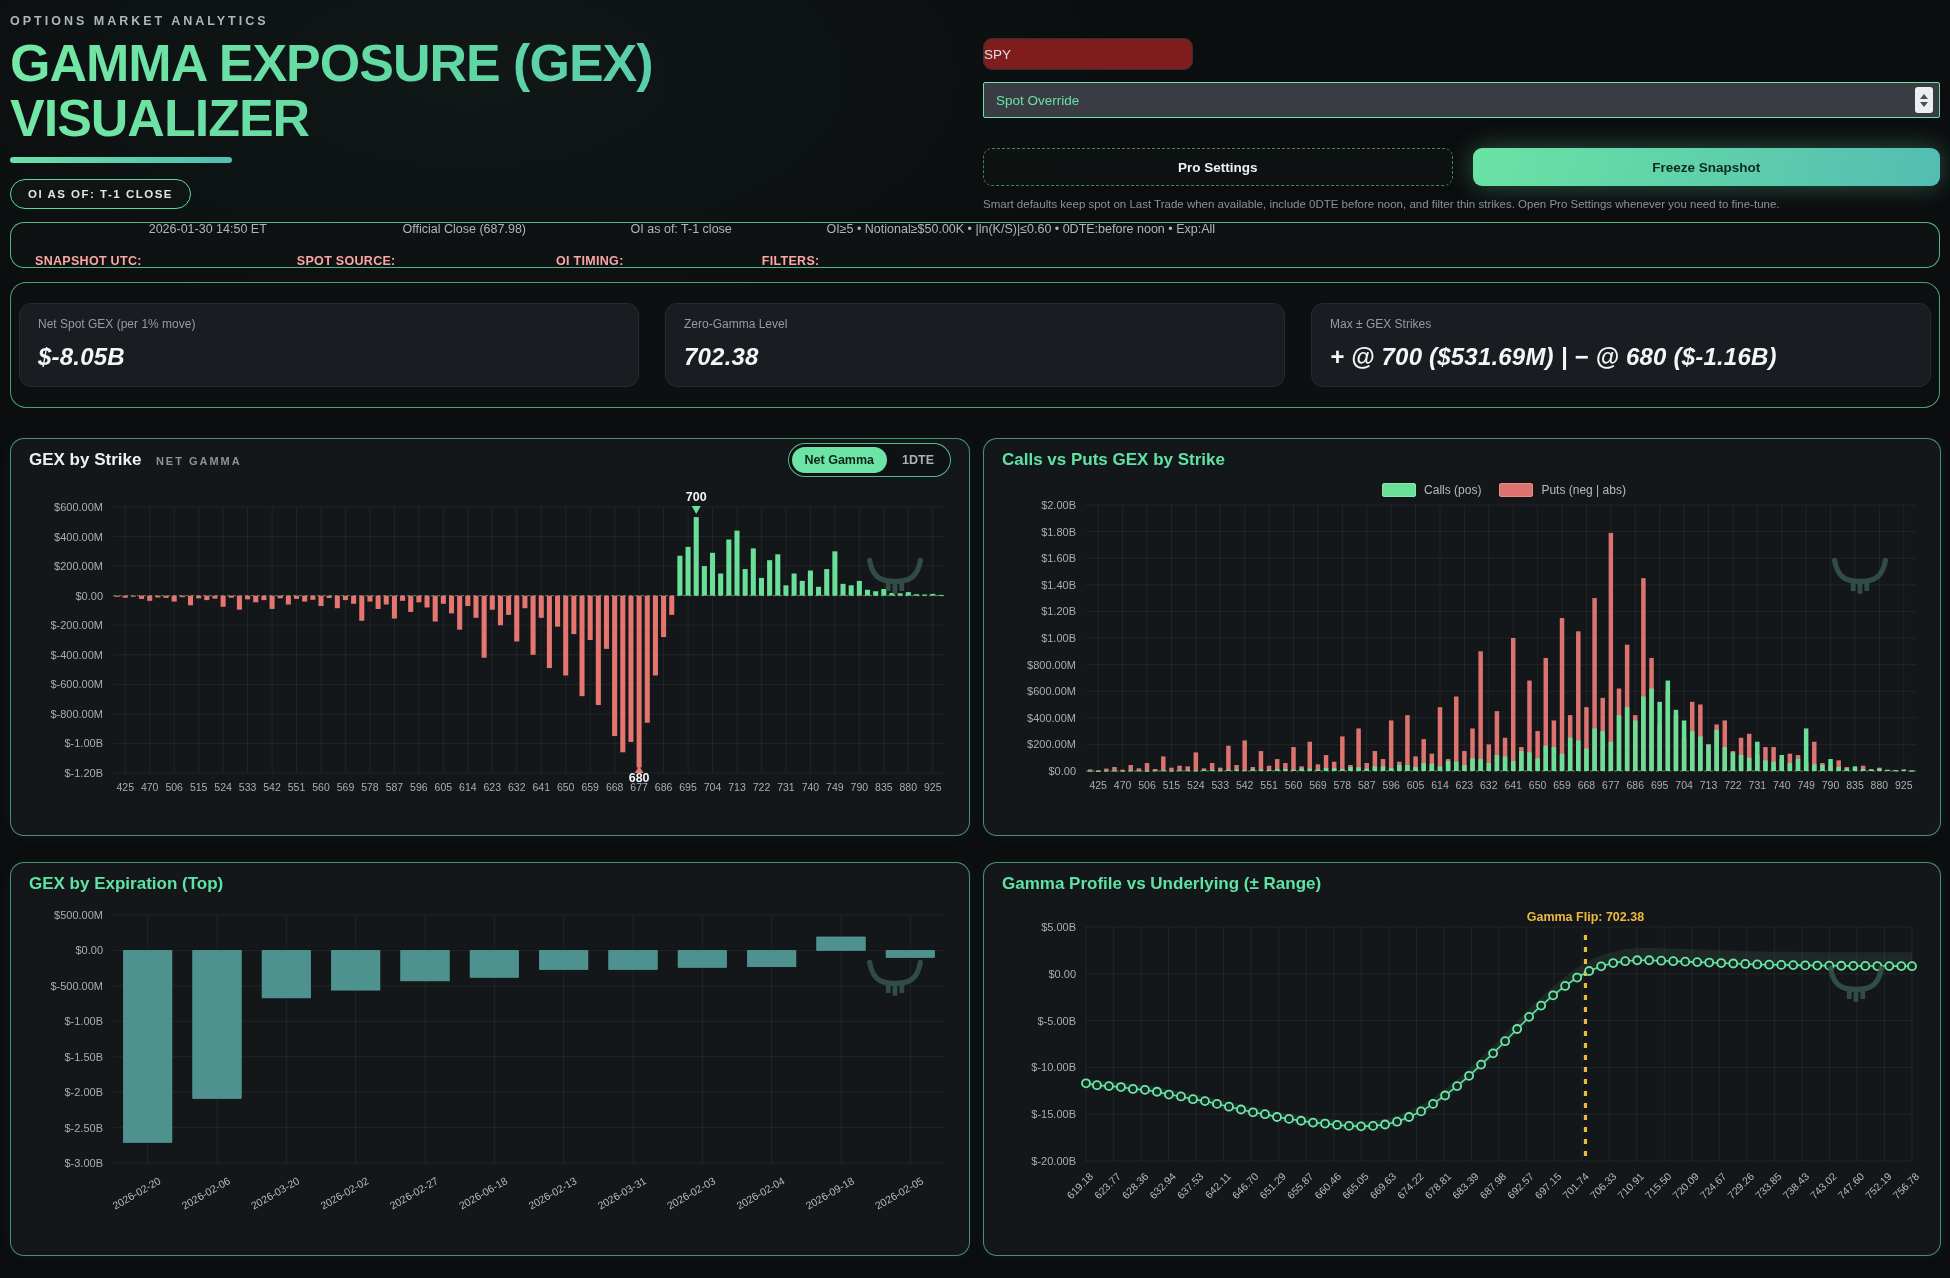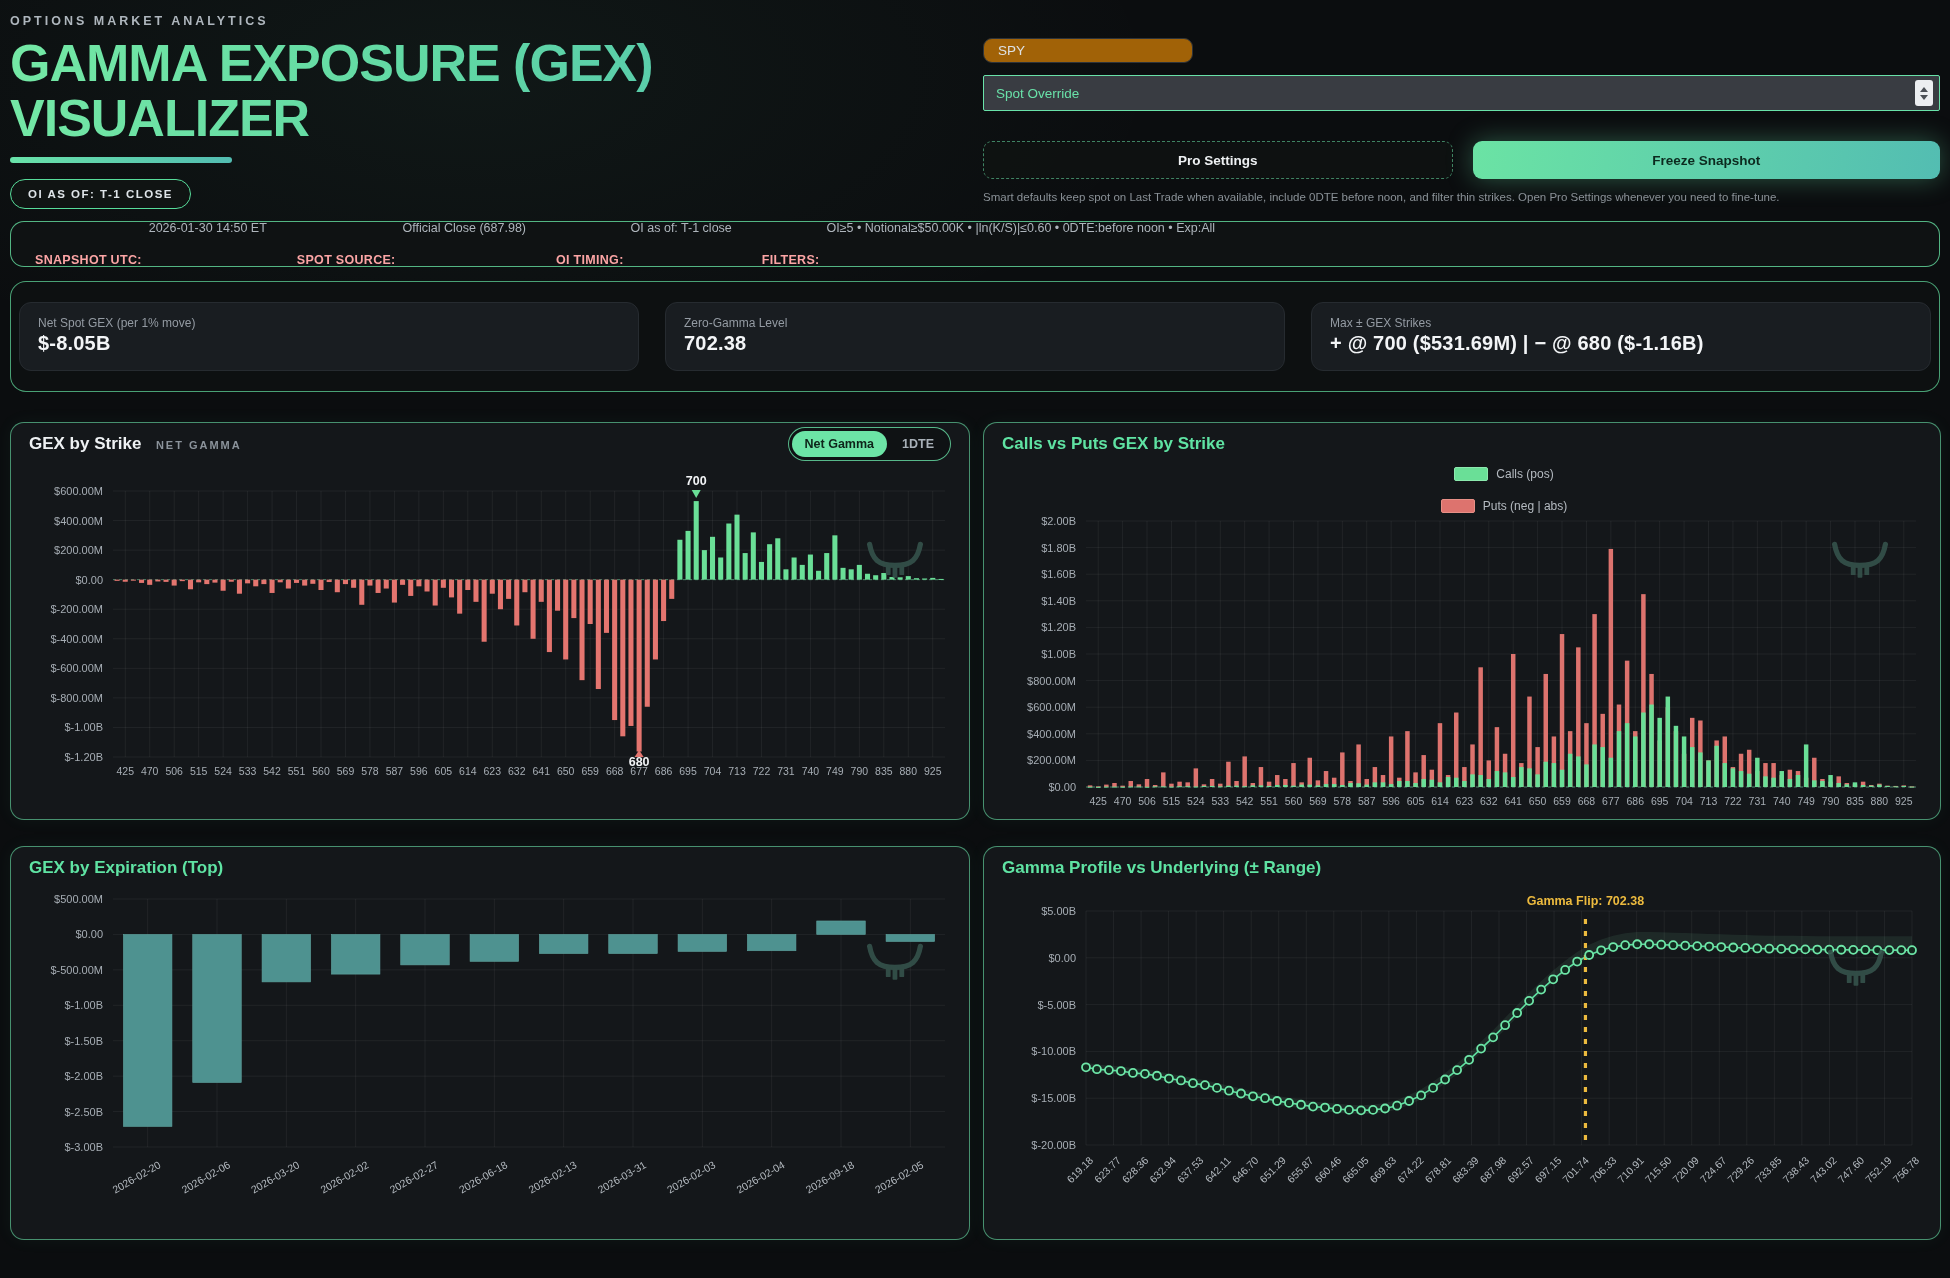--- a/index.html
+++ b/index.html
@@ -17,22 +17,22 @@
   .kicker { font-size:12.5px; letter-spacing:3px; color:#aeb6bd; font-weight:bold; }
   .title { margin-top:8px; font-size:52px; line-height:1.05; font-weight:bold; letter-spacing:-1px;
     background:linear-gradient(100deg,#74e8a5 0%,#60d7a4 45%,#4fbdb4 100%);
     -webkit-background-clip:text; background-clip:text; color:transparent; }
   .underline { margin-top:12px; width:222px; height:6px; border-radius:3px;
     background:linear-gradient(90deg,#69e2a9,#53bdb2); }
   .oi-badge { display:inline-block; margin-top:16px; padding:8px 17px; font-size:11.5px; letter-spacing:1.5px;
     color:#dfe5e9; border:1px solid #57dc9a; border-radius:18px; background:#101413; font-weight:bold; }
 
   .controls { width:957px; padding-top:24px; display:flex; flex-direction:column; }
-  .ticker-input { width:210px; height:25px; background:#a16207; border:1px solid #2e3339; border-radius:9px;
-    color:#dde1e4; font-size:13.5px; padding:0 14px; font-family:"Liberation Sans",sans-serif; outline:none; }
+  .ticker-input { width:210px; height:32px; background:#7f1d1d; border:1px solid #2e3339; border-radius:9px;
+    color:#dde1e4; font-size:13.5px; padding:0 0; font-family:"Liberation Sans",sans-serif; outline:none; }
   .spot-wrap { position:relative; margin-top:12px; }
   .spot-input { width:100%; height:36px; background:#393c42; border:1px solid #69e2a9; border-radius:2px;
     color:#69e2a9; font-size:13.5px; padding:0 12px; font-family:"Liberation Sans",sans-serif; outline:none; }
   .spot-input::placeholder { color:#69e2a9; opacity:1; }
   .spin { position:absolute; right:7px; top:50%; transform:translateY(-50%); width:18px; height:26px;
     background:#eceef1; border-radius:3px; display:flex; flex-direction:column; align-items:center;
     justify-content:center; gap:3px; cursor:pointer; }
   .tri { width:0; height:0; border-left:4px solid transparent; border-right:4px solid transparent; }
   .tri.up { border-bottom:5px solid #4b4f56; }
   .tri.dn { border-top:5px solid #4b4f56; }
@@ -49,37 +49,37 @@
     background:#0f1213; display:flex; align-items:center; padding:0 24px; gap:30px; }
   .snap-item { display:flex; gap:7px; font-size:12.5px; white-space:nowrap; }
   .snap-item b { color:#fca5a5; letter-spacing:0.3px;margin-top:32px; }
   .snap-item span { color:#aeb5bc; }
 
   
   .stats-wrap { margin-top:14px; border:1px solid rgba(100,223,160,0.7); border-radius:16px;
     padding:20px 8px; display:grid; grid-template-columns:1fr 1fr 1fr; gap:26px; background:#0d1011; }
   .stat-card { background:#191d21; border:1px solid #262b30; border-radius:12px; padding:13px 18px 15px; }
   .stat-label { font-size:12px; color:#949ba3; }
-  .stat-value { margin-top:2px; font-size:20px; font-weight:bold; color:#f3f5f7; letter-spacing:0.2px; }
+  .stat-value { margin-top:12px; font-size:24px; font-weight:bold; color:#f3f5f7; letter-spacing:0.2px;font-style:italic; }
 
   
   .grid { margin-top:30px; display:grid; grid-template-columns:960px 958px; grid-template-rows:398px 394px;
     gap:26px 13px; }
   .panel { position:relative; background:#14171a; border:1px solid rgba(105,226,168,0.6); border-radius:14px;
     padding:4px 18px; box-shadow:0 0 18px rgba(105,226,168,0.05); overflow:hidden; }
   .phead { display:flex; align-items:center; justify-content:space-between; height:34px; }
   .ptitle { font-size:17px; font-weight:bold; color:#5fe3a3; }
   .ptitle.white { color:#eef1f3; }
   .psub { font-size:11px; letter-spacing:2px; color:#8b939b; font-weight:bold; margin-left:10px; }
   .toggle { display:flex; align-items:center; gap:2px; border:1px solid rgba(105,226,168,0.8);
     border-radius:18px; padding:3px; background:#0f1214; }
   .topt { border:none; background:transparent; color:#a8b0b8; font-size:12.5px; font-weight:bold;
     padding:6px 13px; border-radius:14px; cursor:pointer; font-family:"Liberation Sans",sans-serif; }
   .topt.active { background:#6ce4a6; color:#0e241a; }
-  .legend { display:flex; align-items:center; gap:18px; margin:6px 0 0; padding-left:84px;flex-direction:column; }
+  .legend { display:flex; justify-content:center; align-items:center; gap:18px; margin:6px 0 0; padding-left:84px; }
   .litem { display:flex; align-items:center; gap:8px; font-size:12px; color:#b4bac0; }
   .sw { width:34px; height:14px; border-radius:2px; }
   .sw.green { background:#6adf97; border:1px solid #8ce9ae; }
   .sw.red { background:#dd736e; border:1px solid #e78f86; }
   .wm { position:absolute; opacity:0.9; }
   svg text { font-family:"Liberation Sans", sans-serif; }
   .tk  { font-size:11px; fill:#a6adb4; }
   .tkx { font-size:10.5px; fill:#a6adb4; }
   .tkr { font-size:10.5px; fill:#b3b9bf; }
   .ann { font-size:12.5px; font-weight:bold; fill:#f2f4f6; }

